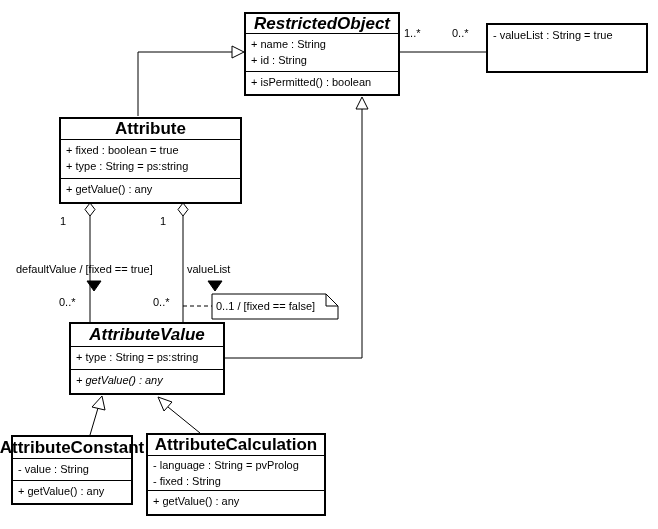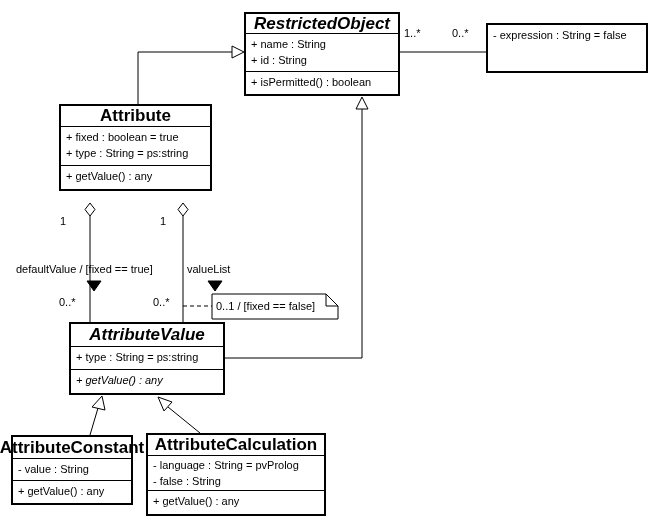--- a/index.html
+++ b/index.html
@@ -116,25 +116,25 @@
       <div class="uml-member">+ name : String</div>
       <div class="uml-member">+ id : String</div>
     </div>
     <div class="uml-compartment last" style="height:22px;">
       <div class="uml-member">+ isPermitted() : boolean</div>
     </div>
   </div>
 
   <div class="uml-class" style="left:486px; top:23px; width:162px; height:50px;">
     <div class="uml-compartment last" style="height:23px;">
-      <div class="uml-member">- expression : String = false</div>
+      <div class="uml-member">- valueList : String = true</div>
     </div>
   </div>
 
-  <div class="uml-class" style="left:59px; top:104px; width:153px; height:87px;">
+  <div class="uml-class" style="left:59px; top:117px; width:183px; height:87px;">
     <div class="uml-title" style="height:21px;">Attribute</div>
     <div class="uml-compartment" style="height:39px;">
       <div class="uml-member">+ fixed : boolean = true</div>
       <div class="uml-member">+ type : String = ps:string</div>
     </div>
     <div class="uml-compartment last" style="height:23px;">
       <div class="uml-member">+ getValue() : any</div>
     </div>
   </div>
 
@@ -155,21 +155,21 @@
     </div>
     <div class="uml-compartment last" style="height:22px;">
       <div class="uml-member">+ getValue() : any</div>
     </div>
   </div>
 
   <div class="uml-class" style="left:146px; top:433px; width:180px; height:83px;">
     <div class="uml-title" style="height:21px;">AttributeCalculation</div>
     <div class="uml-compartment" style="height:35px; padding-top:1px;">
       <div class="uml-member">- language : String = pvProlog</div>
-      <div class="uml-member">- false : String</div>
+      <div class="uml-member">- fixed : String</div>
     </div>
     <div class="uml-compartment last" style="height:23px;">
       <div class="uml-member">+ getValue() : any</div>
     </div>
   </div>
 
   <div class="edge-label" style="left:404px; top:27px;">1..*</div>
   <div class="edge-label" style="left:452px; top:27px;">0..*</div>
 
   <div class="edge-label" style="left:60px; top:215px;">1</div>

